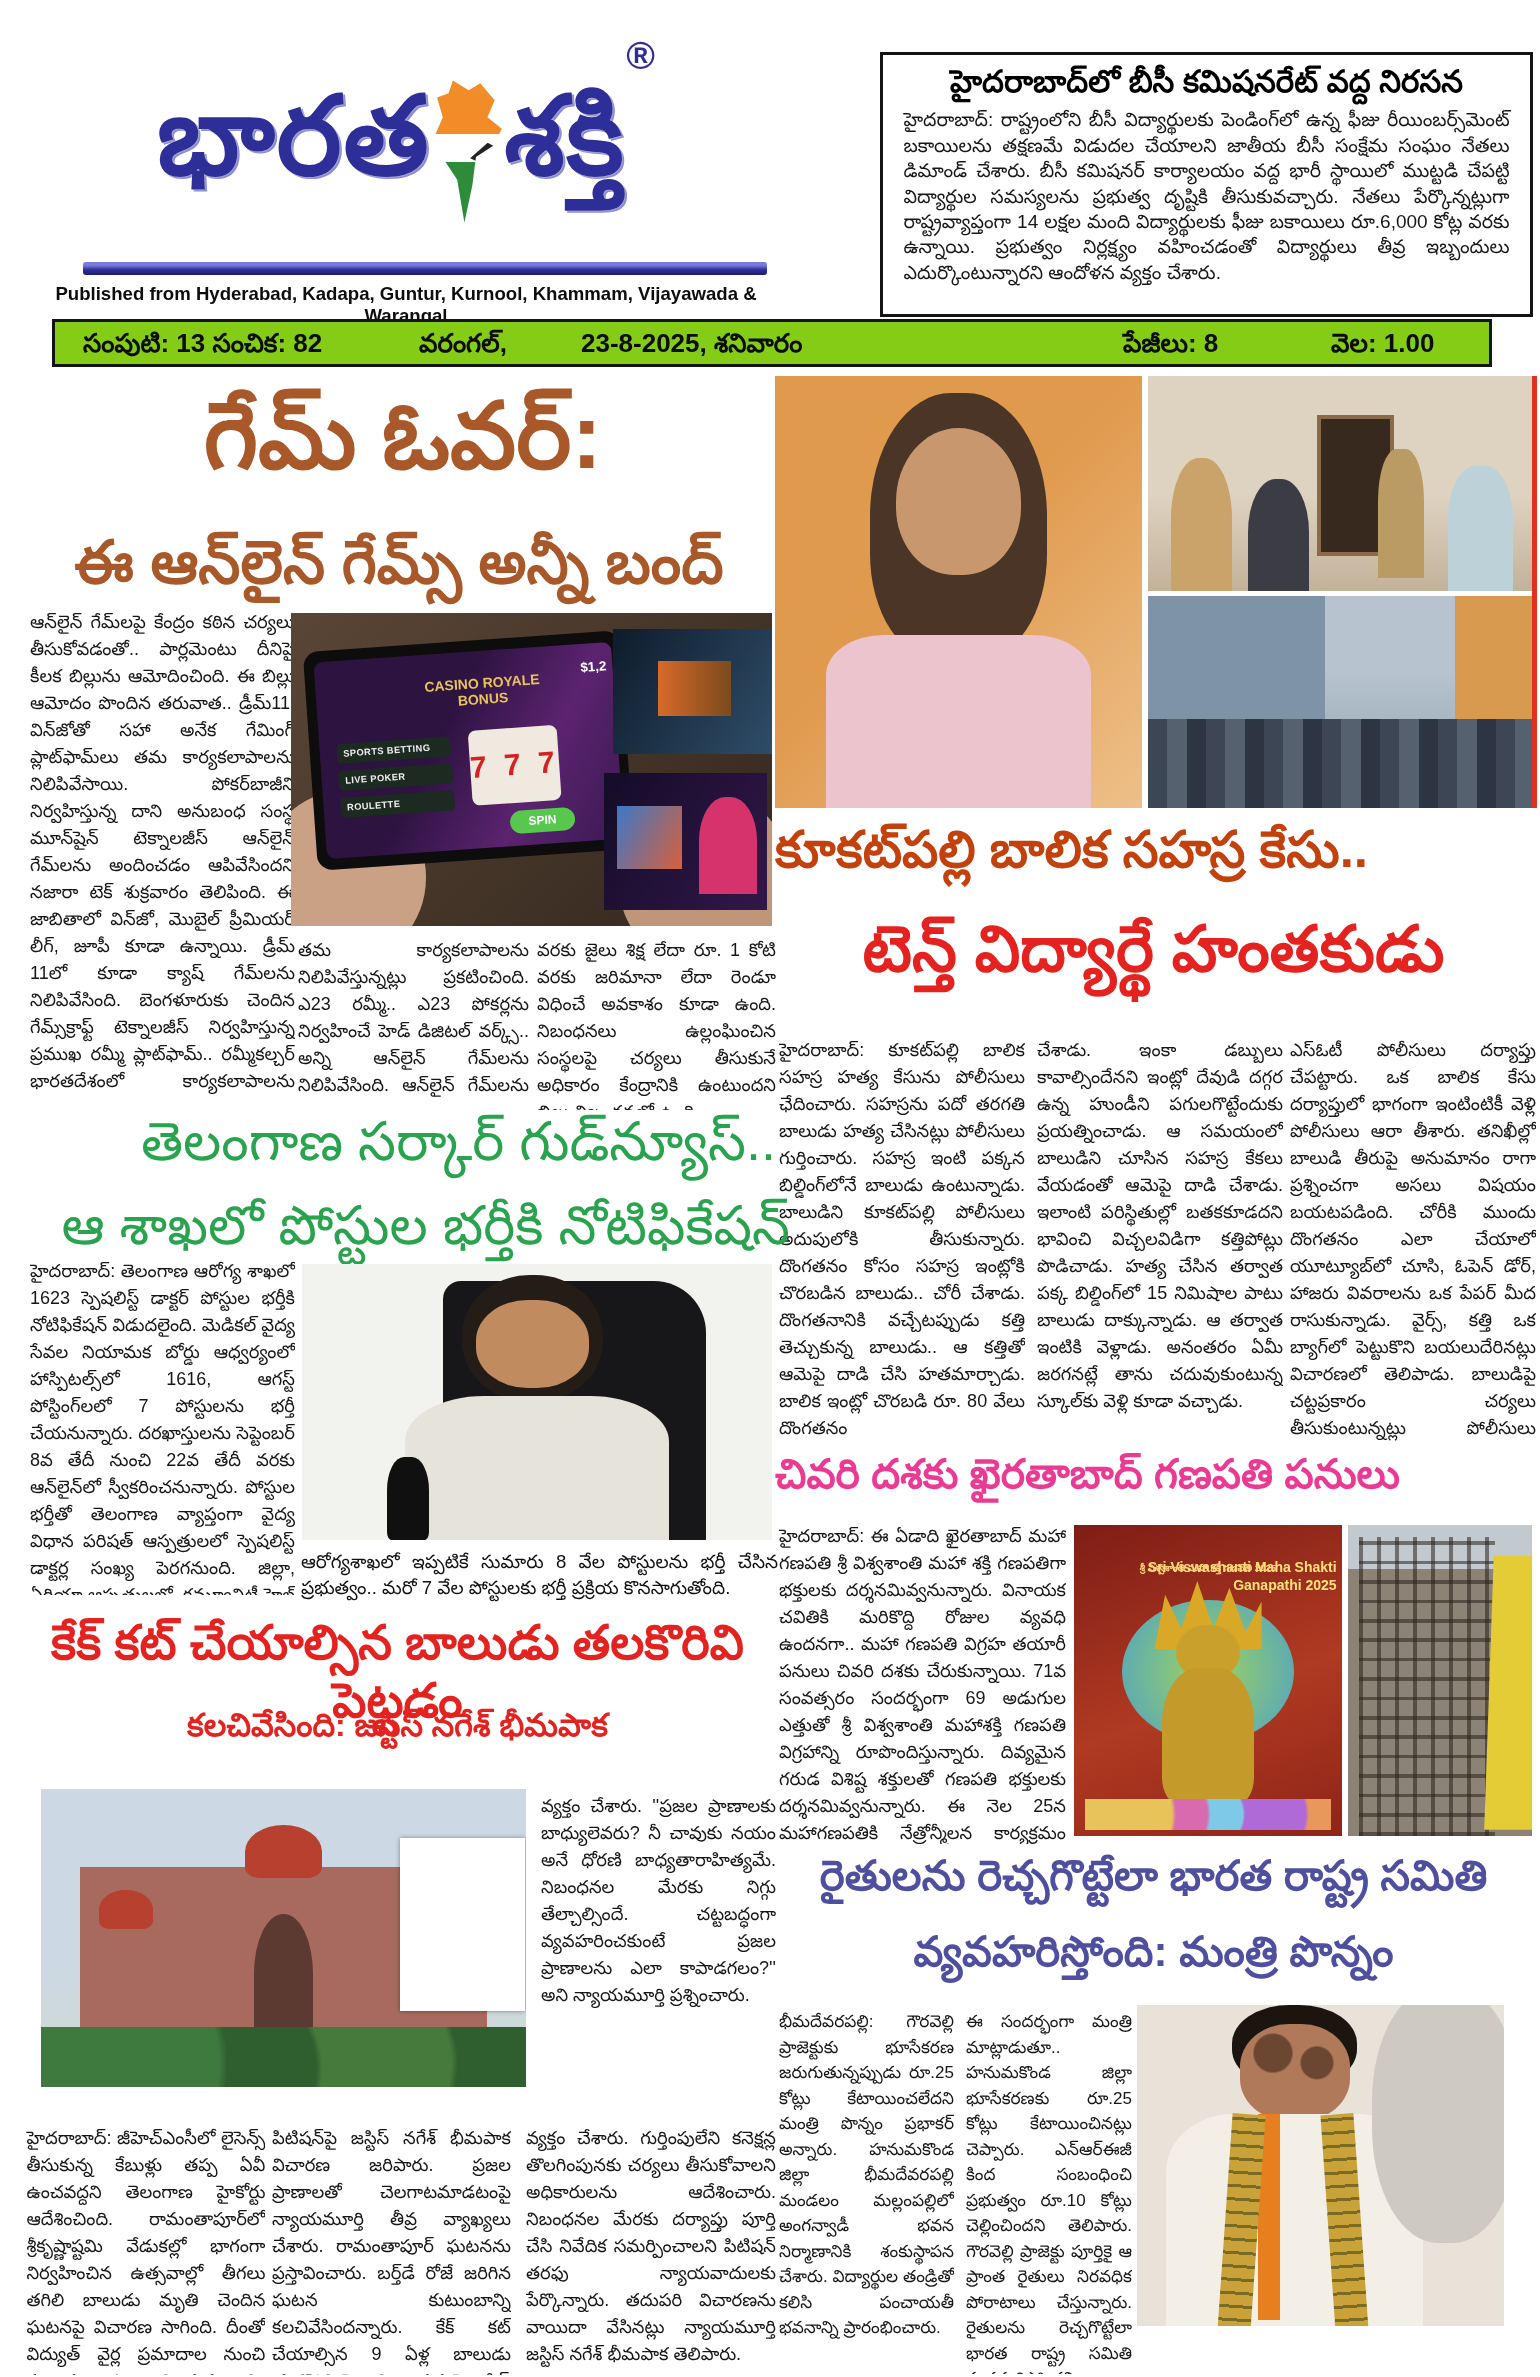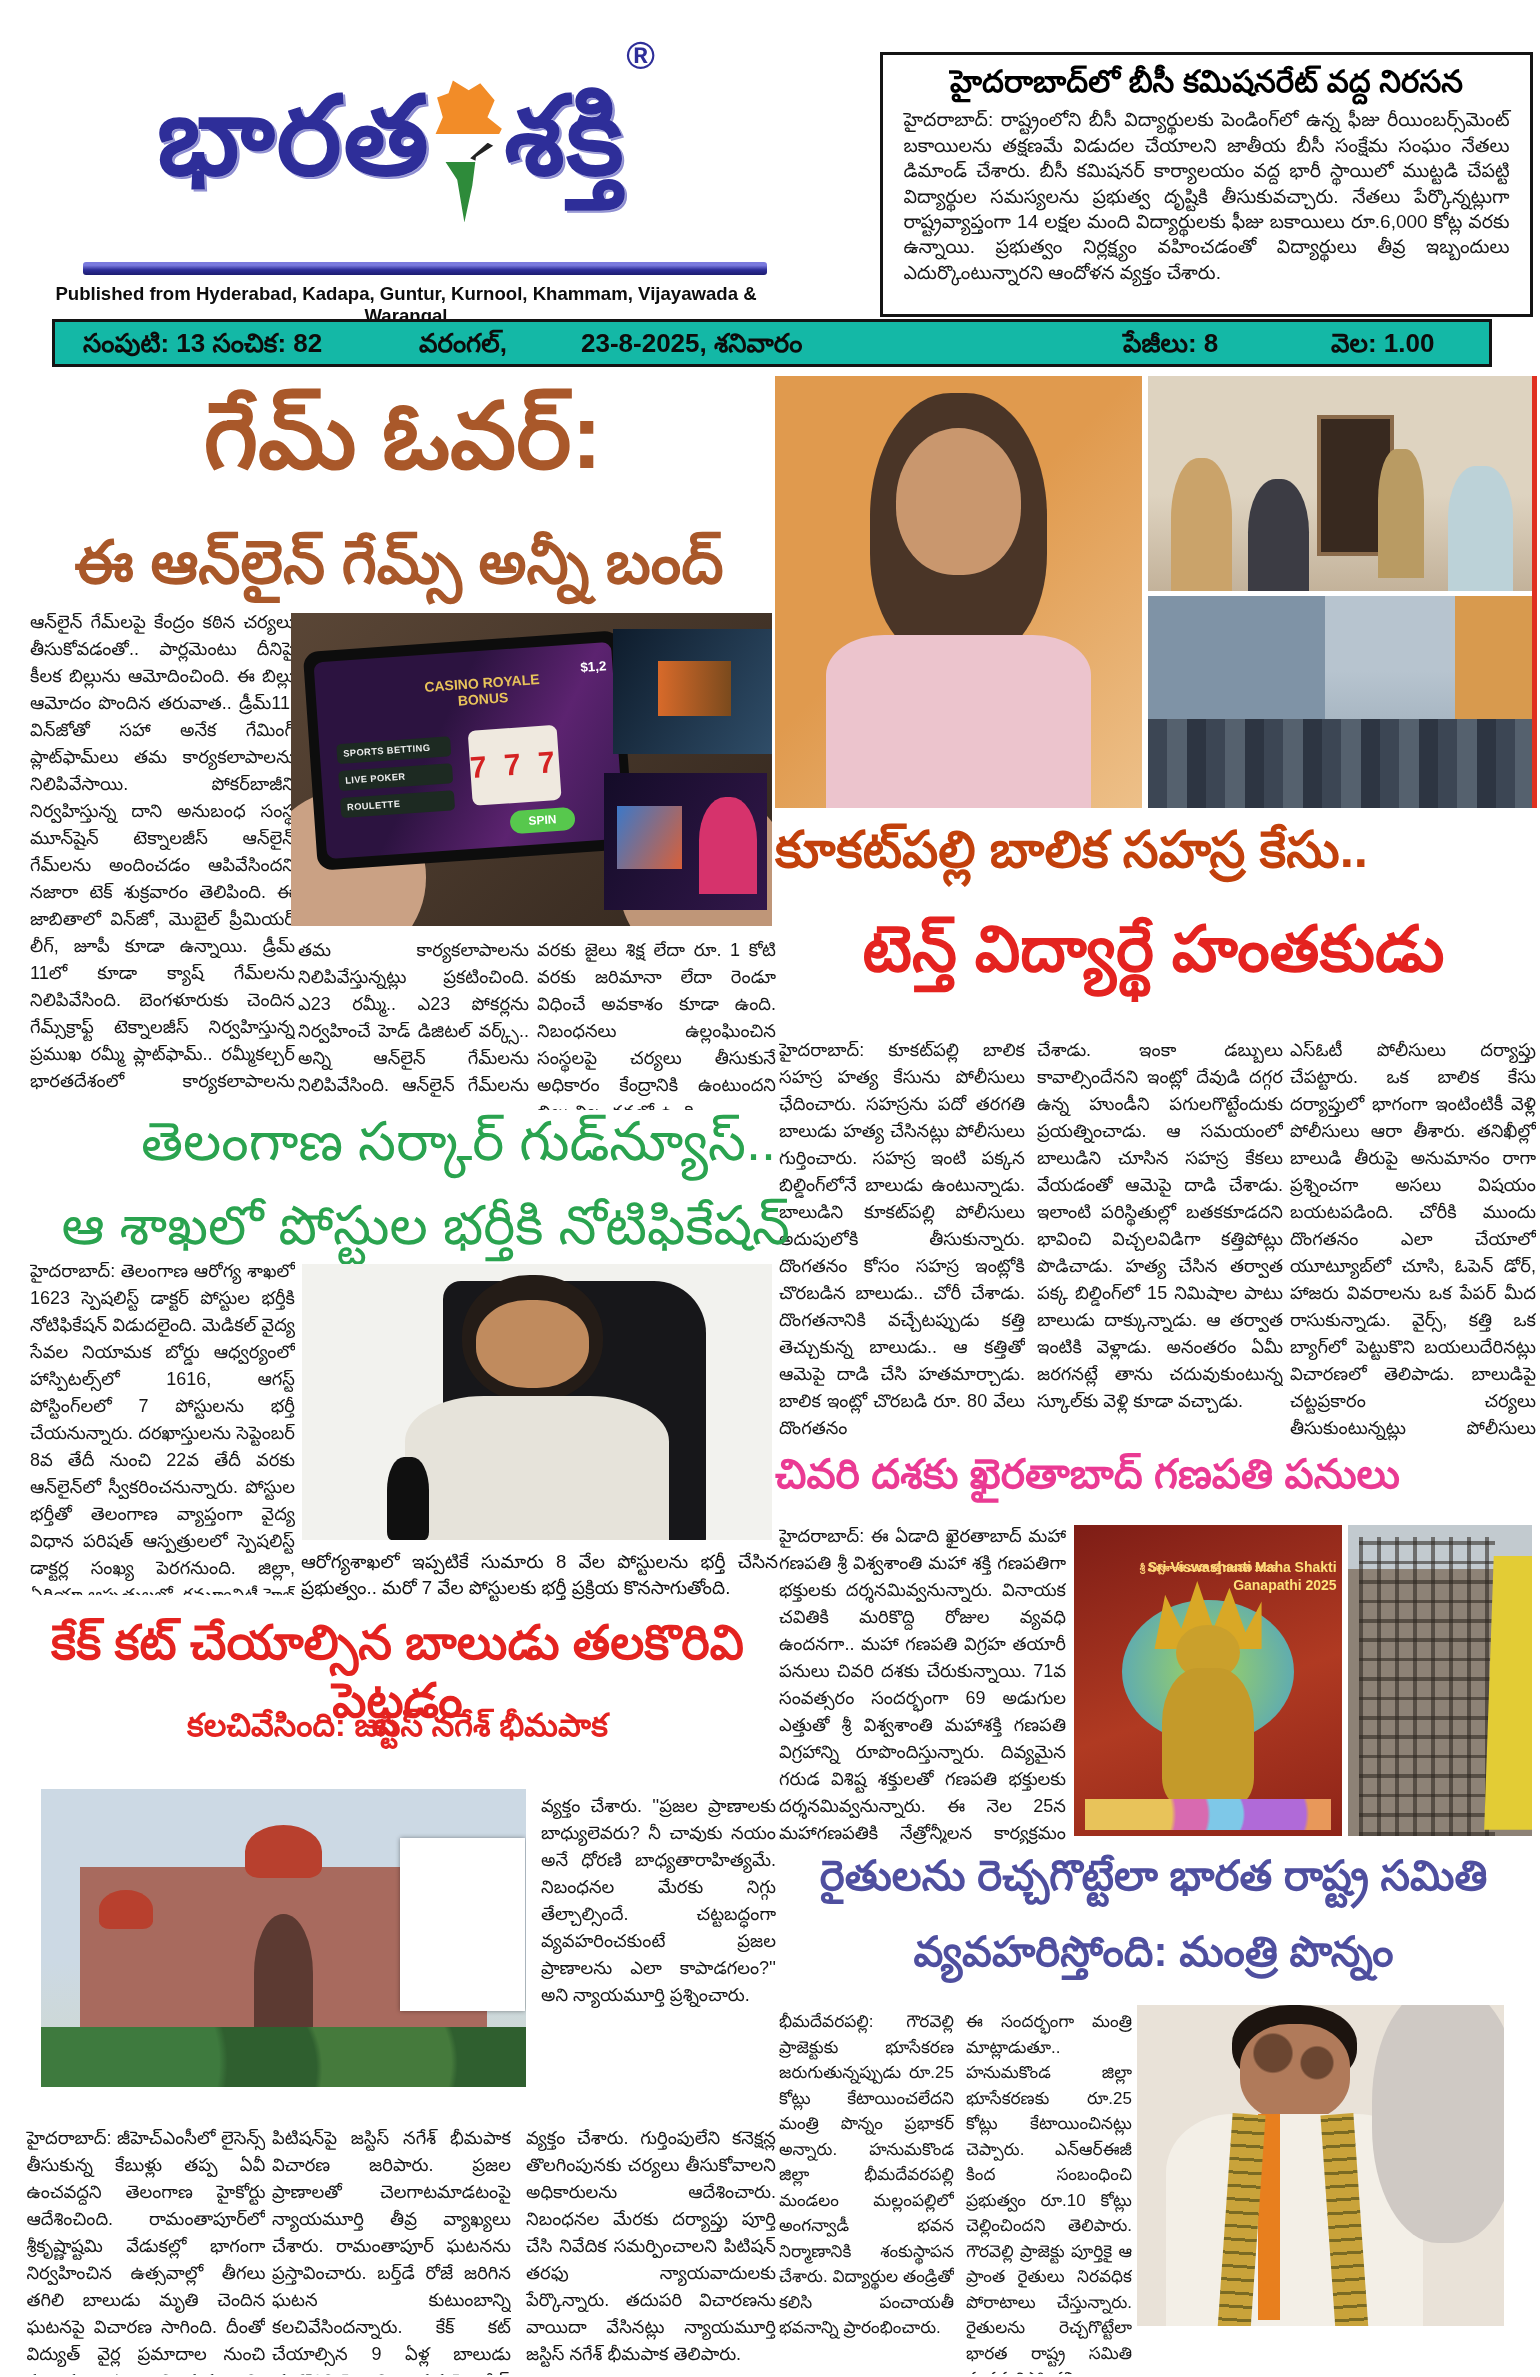--- a/index.html
+++ b/index.html
@@ -20,21 +20,21 @@
   .reg-mark{font-size:39px;font-weight:900;color:#2e2e99;align-self:flex-start;margin-top:21px;}
   .logo-bar{left:83px;top:262px;width:684px;height:12.7px;border-radius:3px;
     background:linear-gradient(180deg,#7a7ade 0 25%,#2e2e99 60%,#1c1c70 100%);}
   .published{left:37px;top:283px;width:738px;text-align:center;font-weight:bold;font-size:18.6px;color:#0d0d0d;}
 
   .brief-box{left:880px;top:52px;width:653px;height:265px;border:3.7px solid #141414;background:#fff;
              padding:7.5px 16.4px;box-sizing:border-box;overflow:hidden;}
   .brief-hl{font-size:31px;font-weight:900;text-align:center;color:#000;margin:1.5px 0 7.5px 0;line-height:1.15;}
   .brief-body{font-size:19px;line-height:1.34;text-align:justify;color:#171717;}
 
-  .date-strip{left:52px;top:319px;width:1440px;height:48px;border:3.7px solid #141414;box-sizing:border-box;background:#14b8a6;}
+  .date-strip{left:52px;top:319px;width:1440px;height:48px;border:3.7px solid #141414;box-sizing:border-box;background:#84cc16;}
   .date-strip span{position:absolute;top:6px;font-size:26px;font-weight:bold;color:#0c0c0c;white-space:nowrap;}
   .ds-vol{left:28px;} .ds-place{left:364px;} .ds-date{left:526px;} .ds-pages{left:1068px;} .ds-price{left:1276px;}
 
   
   .lead-hl{left:30px;top:376px;width:746px;text-align:center;font-size:93px;font-weight:900;color:#a9582a;line-height:1.3;}
   .lead-sub{left:22.4px;top:518px;width:753px;text-align:center;font-size:60px;font-weight:900;color:#a9582a;line-height:1.5;}
   .green-hl{width:746px;left:30px;text-align:right;font-size:54px;font-weight:400;color:#2aa34f;line-height:1.2;}
   .red-hl{width:753px;left:21px;text-align:center;font-weight:900;color:#e42320;line-height:1.2;}
   .pink-hl{left:775px;width:757px;font-size:41px;font-weight:900;color:#ea3a93;line-height:1.2;}
   .slate-hl{left:775px;width:757px;text-align:center;font-size:42px;font-weight:900;color:#4f4f9f;line-height:1.2;}

